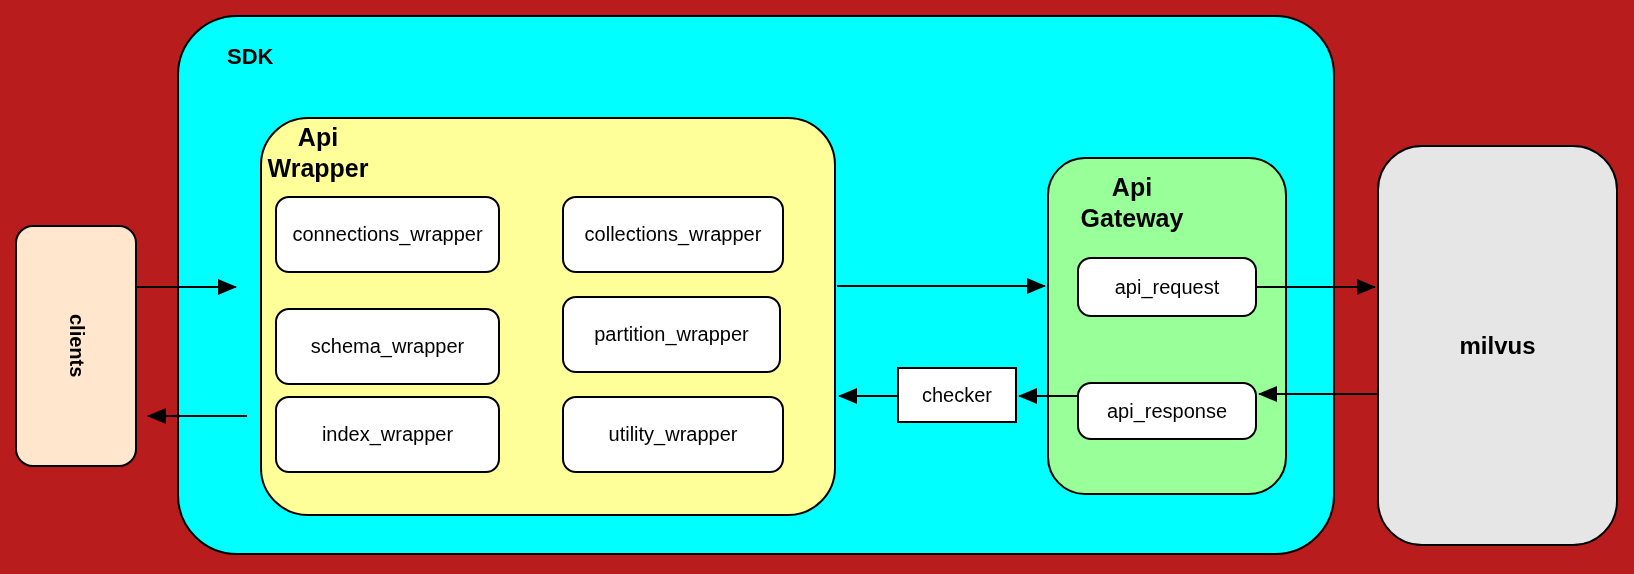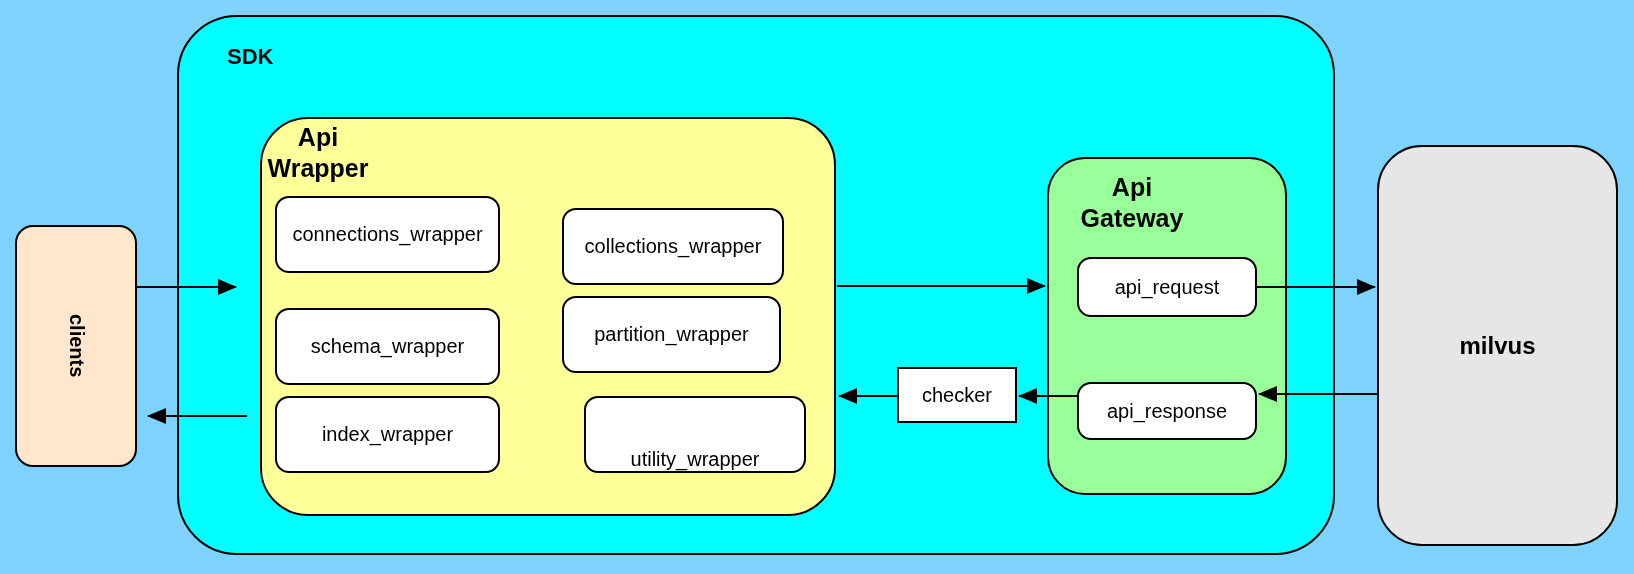--- a/index.html
+++ b/index.html
@@ -5,21 +5,21 @@
   html, body {
     margin: 0;
     padding: 0;
     background: #ffffff;
     font-family: "Liberation Sans", sans-serif;
   }
   .stage {
     position: relative;
     width: 1634px;
     height: 574px;
-    background: #7dd3fc;
+    background: #b91c1c;
     overflow: hidden;
   }
   .node {
     position: absolute;
     box-sizing: border-box;
     border: 2px solid #000000;
     display: flex;
     align-items: center;
     justify-content: center;
     color: #000000;
@@ -104,33 +104,33 @@
   <div class="node sdk"></div>
   <div class="container-label sdk-label">SDK</div>
 
   <div class="node wrapper"></div>
   <div class="container-label wrapper-label">Api
 Wrapper</div>
 
   <div class="node leaf" style="left:275px; top:196px; width:225px; height:77px;">
     <span>connections_wrapper</span>
   </div>
-  <div class="node leaf" style="left:562px; top:196px; width:222px; height:77px;margin-top:12px;">
+  <div class="node leaf" style="left:562px; top:196px; width:222px; height:77px;">
     <span>collections_wrapper</span>
   </div>
   <div class="node leaf" style="left:275px; top:296px; width:225px; height:77px;margin-top:12px;">
     <span>schema_wrapper</span>
   </div>
   <div class="node leaf" style="left:562px; top:296px; width:219px; height:77px;">
     <span>partition_wrapper</span>
   </div>
   <div class="node leaf" style="left:275px; top:396px; width:225px; height:77px;">
     <span>index_wrapper</span>
   </div>
-  <div class="node leaf" style="left:584px; top:396px; width:222px; height:77px;align-items:flex-end;">
+  <div class="node leaf" style="left:562px; top:396px; width:222px; height:77px;">
     <span>utility_wrapper</span>
   </div>
 
   <div class="node gateway"></div>
   <div class="container-label gateway-label">Api
 Gateway</div>
 
   <div class="node leaf" style="left:1077px; top:257px; width:180px; height:60px;align-items:center;">
     <span>api_request</span>
   </div>

